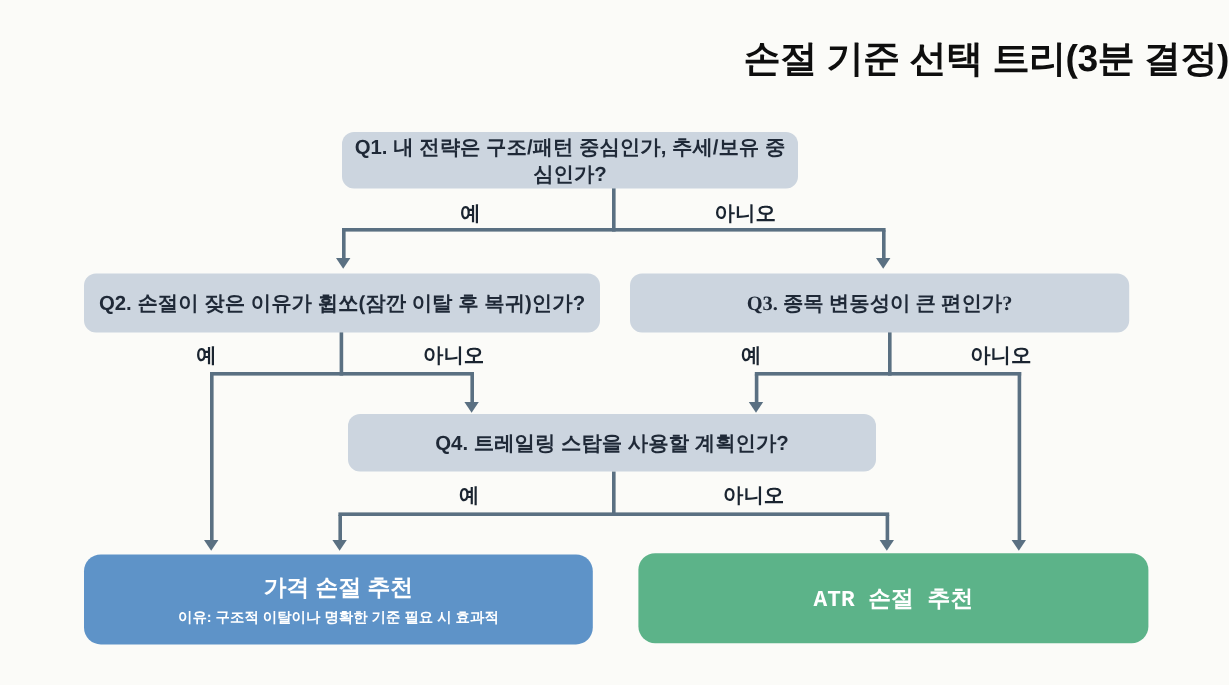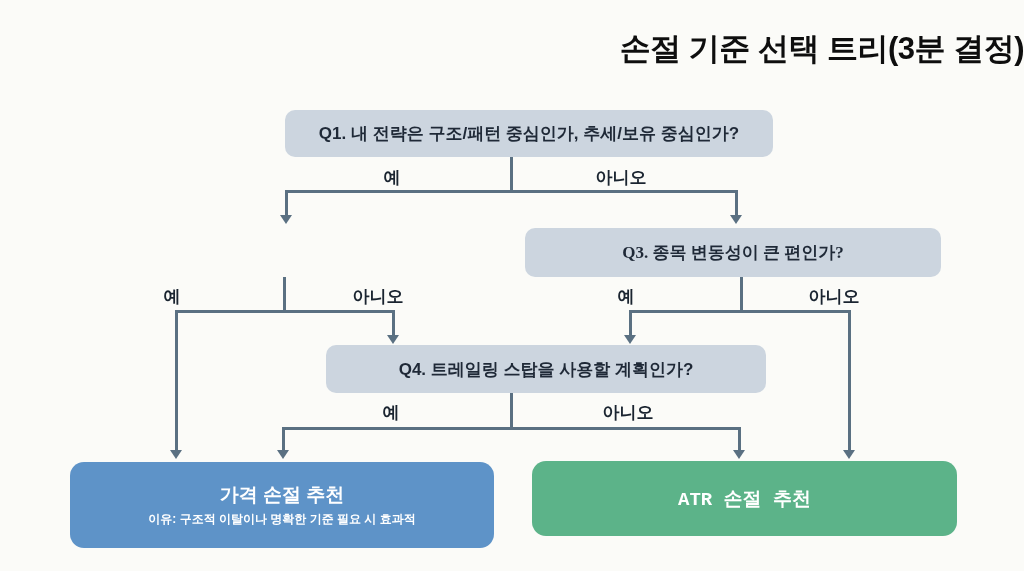--- a/index.html
+++ b/index.html
@@ -77,23 +77,24 @@
     white-space: nowrap;
   }
 </style>
 </head>
 <body>
 
 <div class="canvas">
 
   <div class="title">손절 기준 선택 트리(3분 결정)</div>
 
-  <div class="qbox" style="left:285px; top:110px; width:488px; height:47px;">Q1. 내 전략은 구조/패턴 중심인가, 추세/보유 중심인가?</div>
+  <div class="qbox" style="left:285px; top:110px; width:380px; height:47px;">Q1. 내 전략은 구조/패턴 중심인가, 추세/보유 중심인가?</div>
+  <div class="qbox" style="left:70px; top:228px; width:430px; height:49px;">Q2. 손절이 잦은 이유가 휩쏘(잠깐 이탈 후 복귀)인가?</div>
   <div class="qbox" style="left:525px; top:228px; width:416px; height:49px;font-family:Liberation Serif, serif;">Q3. 종목 변동성이 큰 편인가?</div>
-  <div class="qbox" style="left:290px; top:345px; width:440px; height:48px;margin-left:36px;">Q4. 트레일링 스탑을 사용할 계획인가?</div>
+  <div class="qbox" style="left:290px; top:345px; width:440px; height:48px;">Q4. 트레일링 스탑을 사용할 계획인가?</div>
 
   <div class="ln" style="left:510px; top:157px; width:3px; height:36px;"></div>
   <div class="ln" style="left:285px; top:190px; width:453px; height:3px;"></div>
   <div class="ln" style="left:285px; top:192px; width:3px; height:24px;"></div>
   <div class="ah" style="left:280px; top:215px;"></div>
   <div class="ln" style="left:735px; top:192px; width:3px; height:24px;"></div>
   <div class="ah" style="left:730px; top:215px;"></div>
   <span class="elabel" style="left:392px; top:166px;">예</span>
   <span class="elabel" style="left:621px; top:166px;">아니오</span>
 
@@ -117,21 +118,21 @@
 
   <div class="ln" style="left:510px; top:393px; width:3px; height:37px;"></div>
   <div class="ln" style="left:282px; top:427px; width:459px; height:3px;"></div>
   <div class="ln" style="left:282px; top:429px; width:3px; height:22px;"></div>
   <div class="ah" style="left:277px; top:450px;"></div>
   <div class="ln" style="left:738px; top:429px; width:3px; height:22px;"></div>
   <div class="ah" style="left:733px; top:450px;"></div>
   <span class="elabel" style="left:391px; top:401px;">예</span>
   <span class="elabel" style="left:628px; top:401px;">아니오</span>
 
-  <div class="rbox" style="left:70px; top:462px; width:424px; height:86px; background:var(--result_blue);">
+  <div class="rbox" style="left:70px; top:462px; width:424px; height:75px; background:var(--result_blue);">
     <div class="r-title">가격 손절 추천</div>
     <div class="r-reason">이유: 구조적 이탈이나 명확한 기준 필요 시 효과적</div>
   </div>
   <div class="rbox" style="left:532px; top:461px; width:425px; height:75px; background:var(--result_green);font-family:Liberation Mono, monospace;">
     <div class="r-title">ATR 손절 추천</div>
   </div>
 
 </div>
 
 </body></html>

